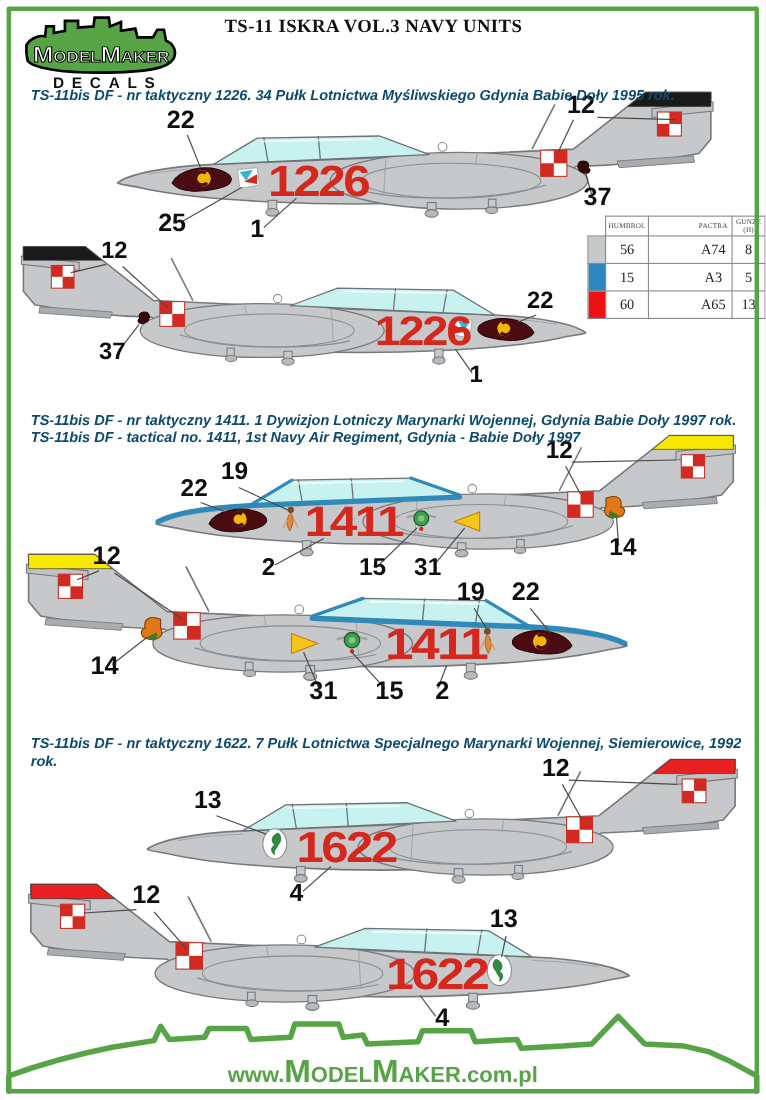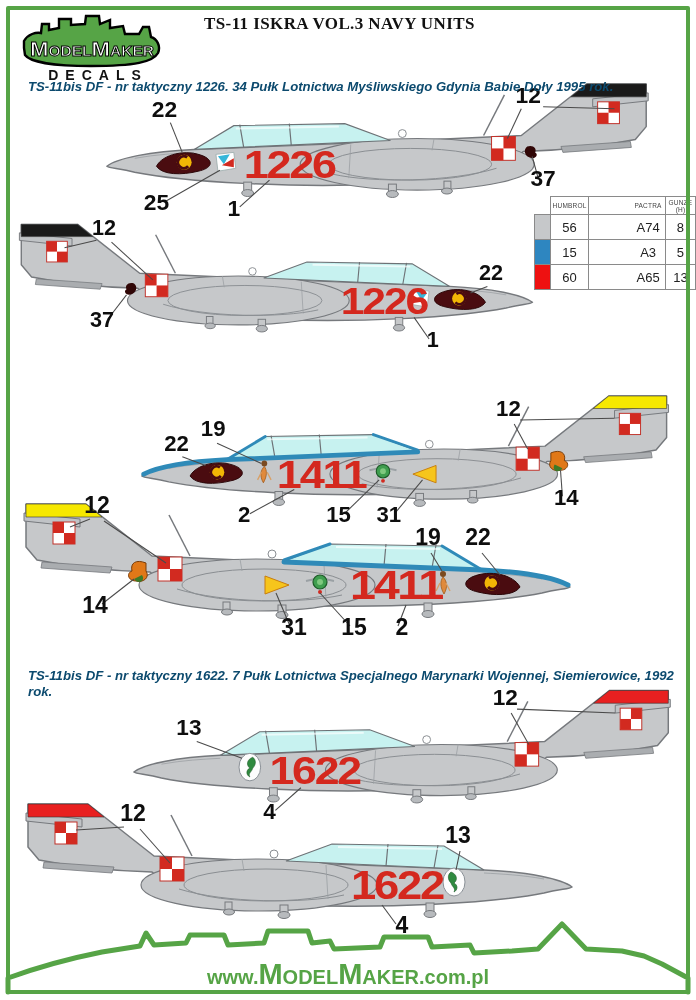--- a/index.html
+++ b/index.html
@@ -9,21 +9,21 @@
          border-radius:2px;pointer-events:none;z-index:40;}
   #sheet-title{position:absolute;left:180px;top:14px;font-family:"Liberation Serif",serif;
          font-weight:bold;font-size:17px;letter-spacing:.4px;color:#111;margin-left:24px;}
   .caption{position:absolute;left:28px;width:650px;font-style:italic;font-size:13.2px;
          line-height:15.5px;color:#0c4a6e;z-index:5;font-weight:bold;}
   #logo{position:absolute;left:14px;top:8px;z-index:6;}
   #aircraft-layer .plane{position:absolute;z-index:3;}
   #paint-table{position:absolute;left:534px;top:196px;z-index:10;background:#fff;
          font-size:13px;color:#222;}
   #paint-table table{border-collapse:collapse;}
-  #paint-table td{border:1px solid #8a8a8a;text-align:center;padding:0;}
+  #paint-table td{border:1px solid #8a8a8a;text-align:center;padding:0;font-family:Liberation Serif, serif;}
   #paint-table td.noborder{border:none;background:#fff;}
   #paint-table .hdr{height:17px;font-size:6.5px;color:#444;letter-spacing:.2px;}
   #paint-table .val{height:24px;}
   #paint-table .sw{width:34px;}
   #paint-table .c1{width:42px;}#paint-table .c2{width:42px;padding-left:42px;}#paint-table .c3{width:36px;}
   #footer-art{position:absolute;left:0px;top:918px;z-index:4;}
   svg text{font-family:"Liberation Sans",sans-serif;}
 </style>
 </head>
 <body>
@@ -34,20 +34,24 @@
   <svg id="logo" width="158" height="76" viewBox="0 0 158 76">
     <path d="M10,40 L10,33 C14,26 22,24 27,25 L28,16 35,16 35,22 45,20 45,11 57,11 57,17 71,16 72,8 85,8 86,16 96,12 96,20 109,18 111,26 125,26 129,19 135,19 137,29 C143,31 147,38 144,45 C139,54 121,58 77,58 C41,58 16,54 11,47 Z" fill="#56a446" stroke="#000" stroke-width="2.4"></path>
     <text x="78" y="48" text-anchor="middle" font-size="20" font-weight="bold" fill="#ffffff" stroke="#000" stroke-width="0.9" style="font-variant:small-caps" textLength="124" lengthAdjust="spacingAndGlyphs">ModelMaker</text>
     <text x="84" y="72" text-anchor="middle" font-size="14" font-weight="bold" fill="#111" letter-spacing="7">DECALS</text>
   </svg>
 
   <div id="sheet-title">TS-11 ISKRA VOL.3 NAVY UNITS</div>
 
   <div class="caption" style="top:79px">
     <div>TS-11bis DF - nr taktyczny 1226. 34 Pułk Lotnictwa Myśliwskiego Gdynia Babie Doły 1995 rok.</div>
+  </div>
+  <div class="caption" style="top:374px">
+    <div>TS-11bis DF - nr taktyczny 1411. 1 Dywizjon Lotniczy Marynarki Wojennej, Gdynia Babie Doły 1997 rok.</div>
+    <div>TS-11bis DF - tactical no. 1411, 1st Navy Air Regiment, Gdynia - Babie Doły 1997</div>
   </div>
   <div class="caption" style="top:668px">
     <div>TS-11bis DF - nr taktyczny 1622. 7 Pułk Lotnictwa Specjalnego Marynarki Wojennej, Siemierowice, 1992 rok.</div>
   </div>
 
   <div id="paint-table">
       <table>
         <tbody>
           <tr>
             <td class="noborder sw"></td>

